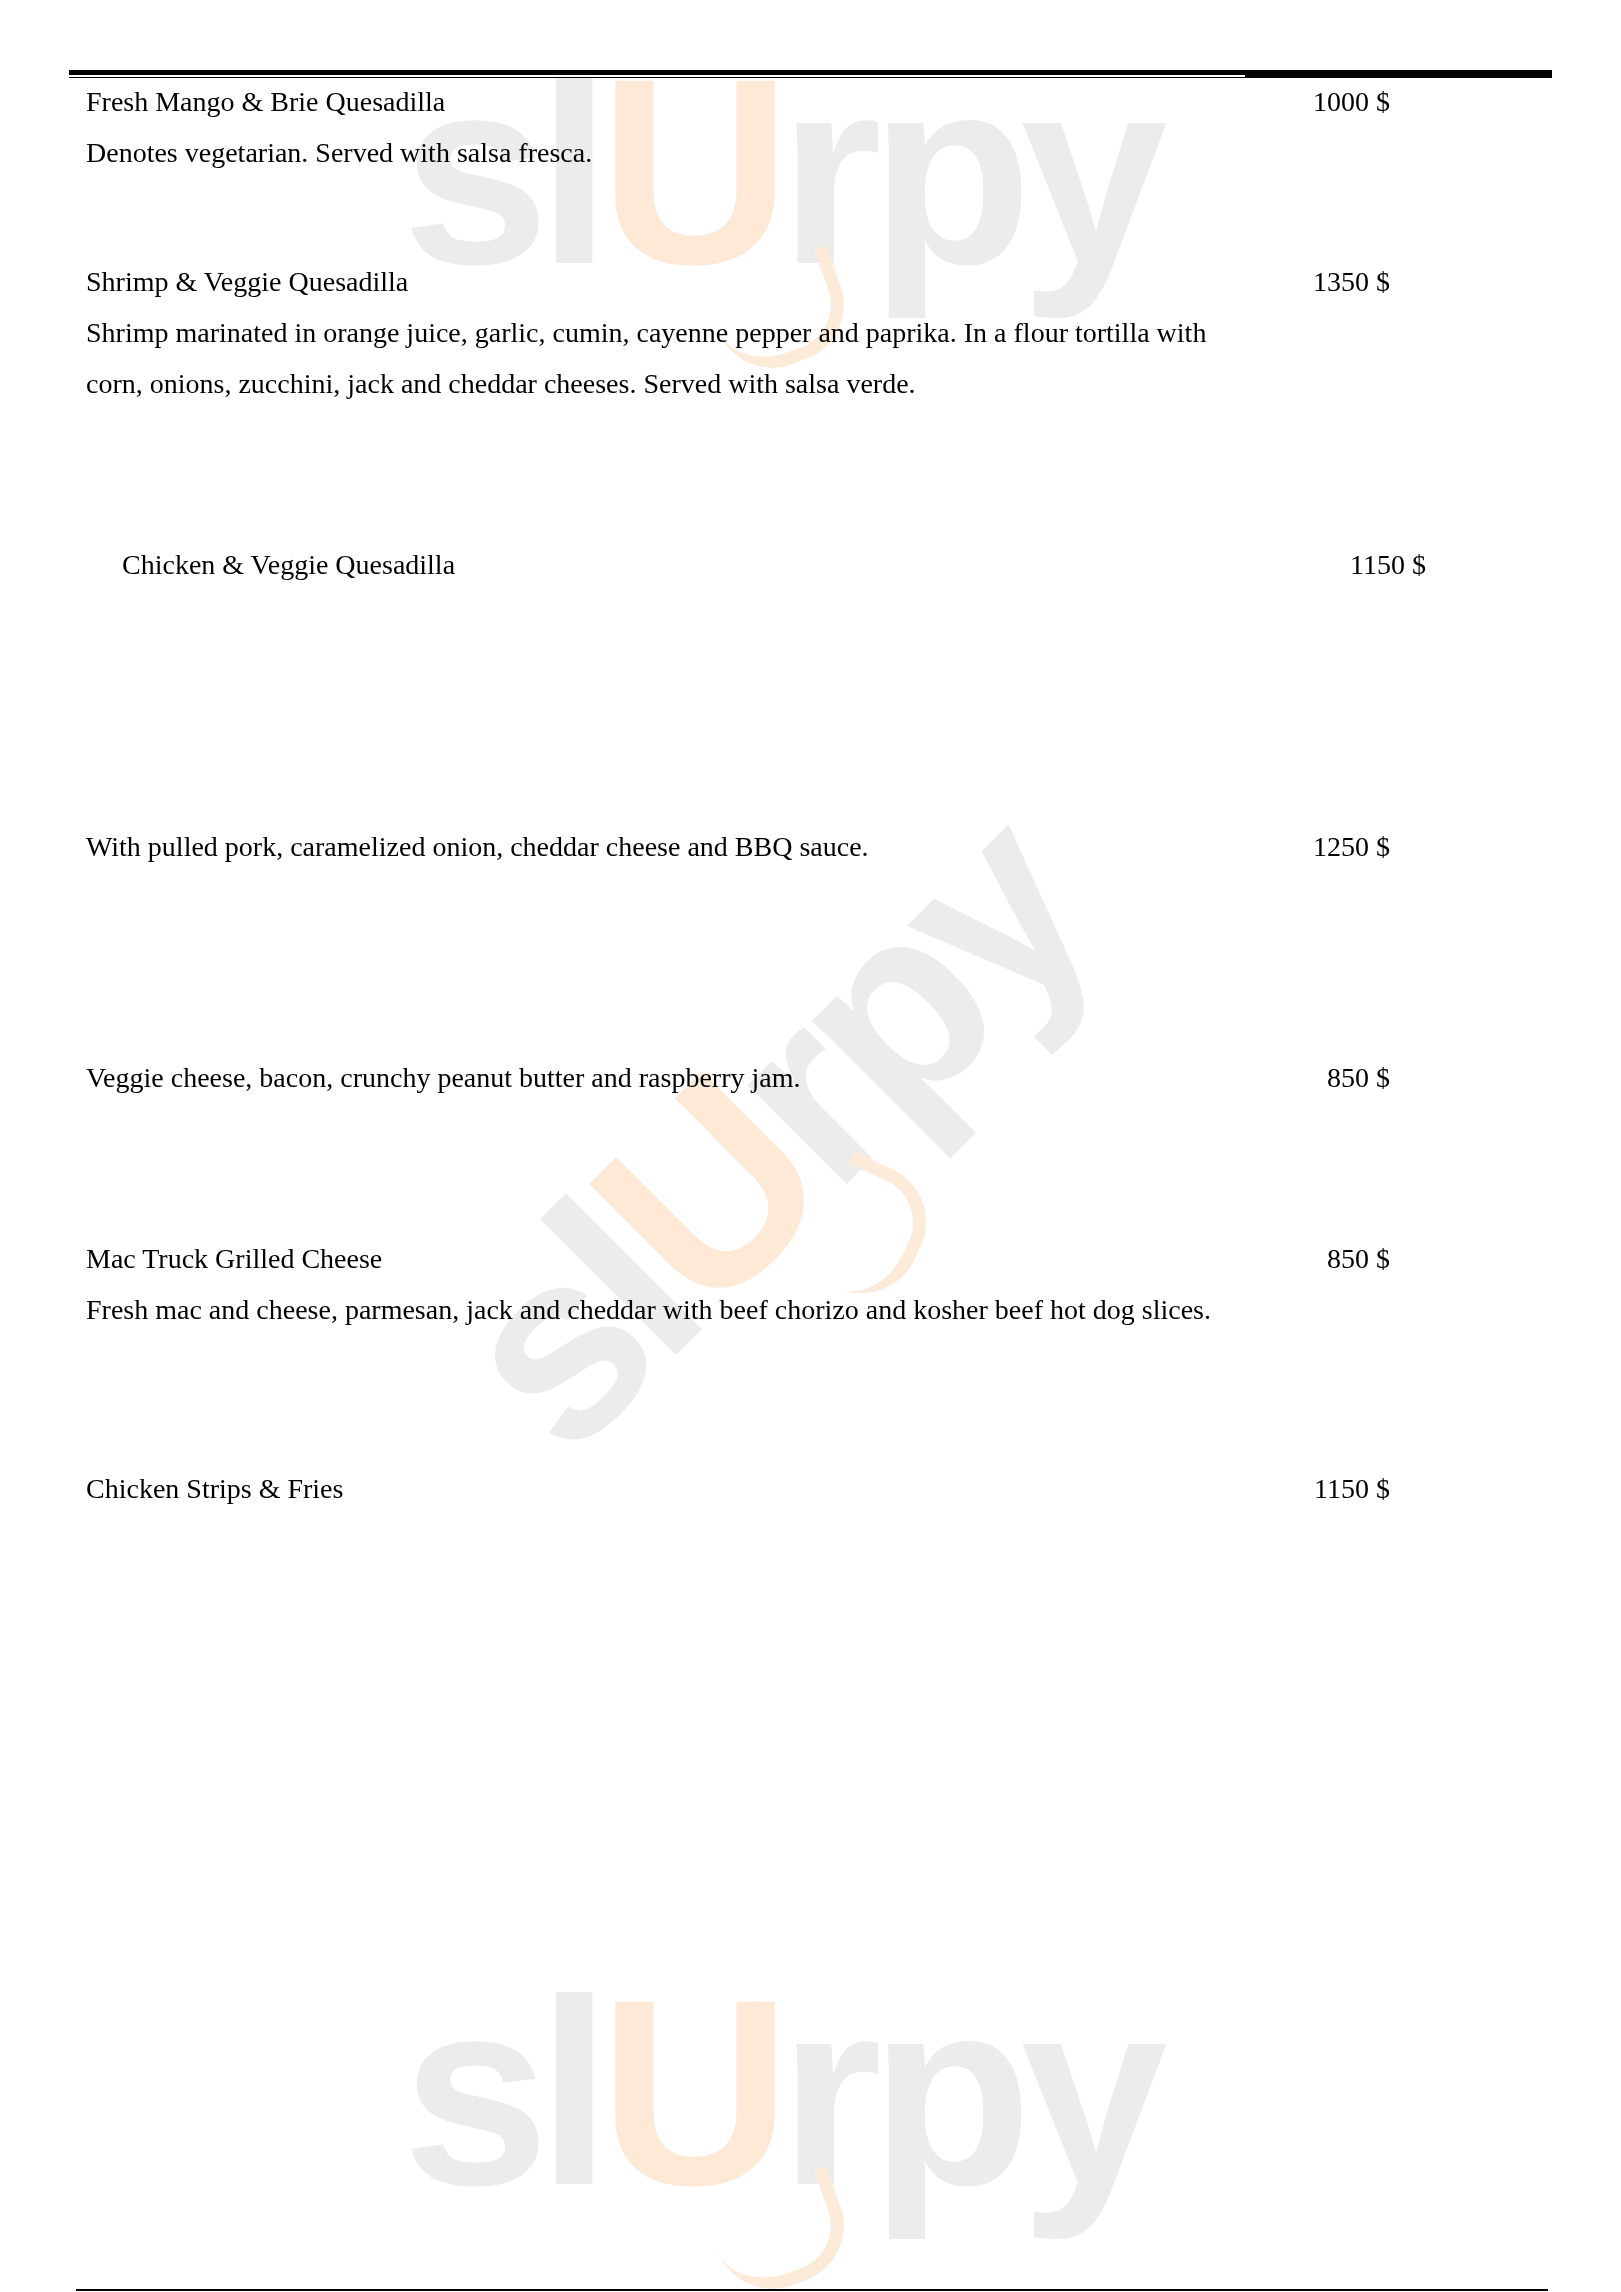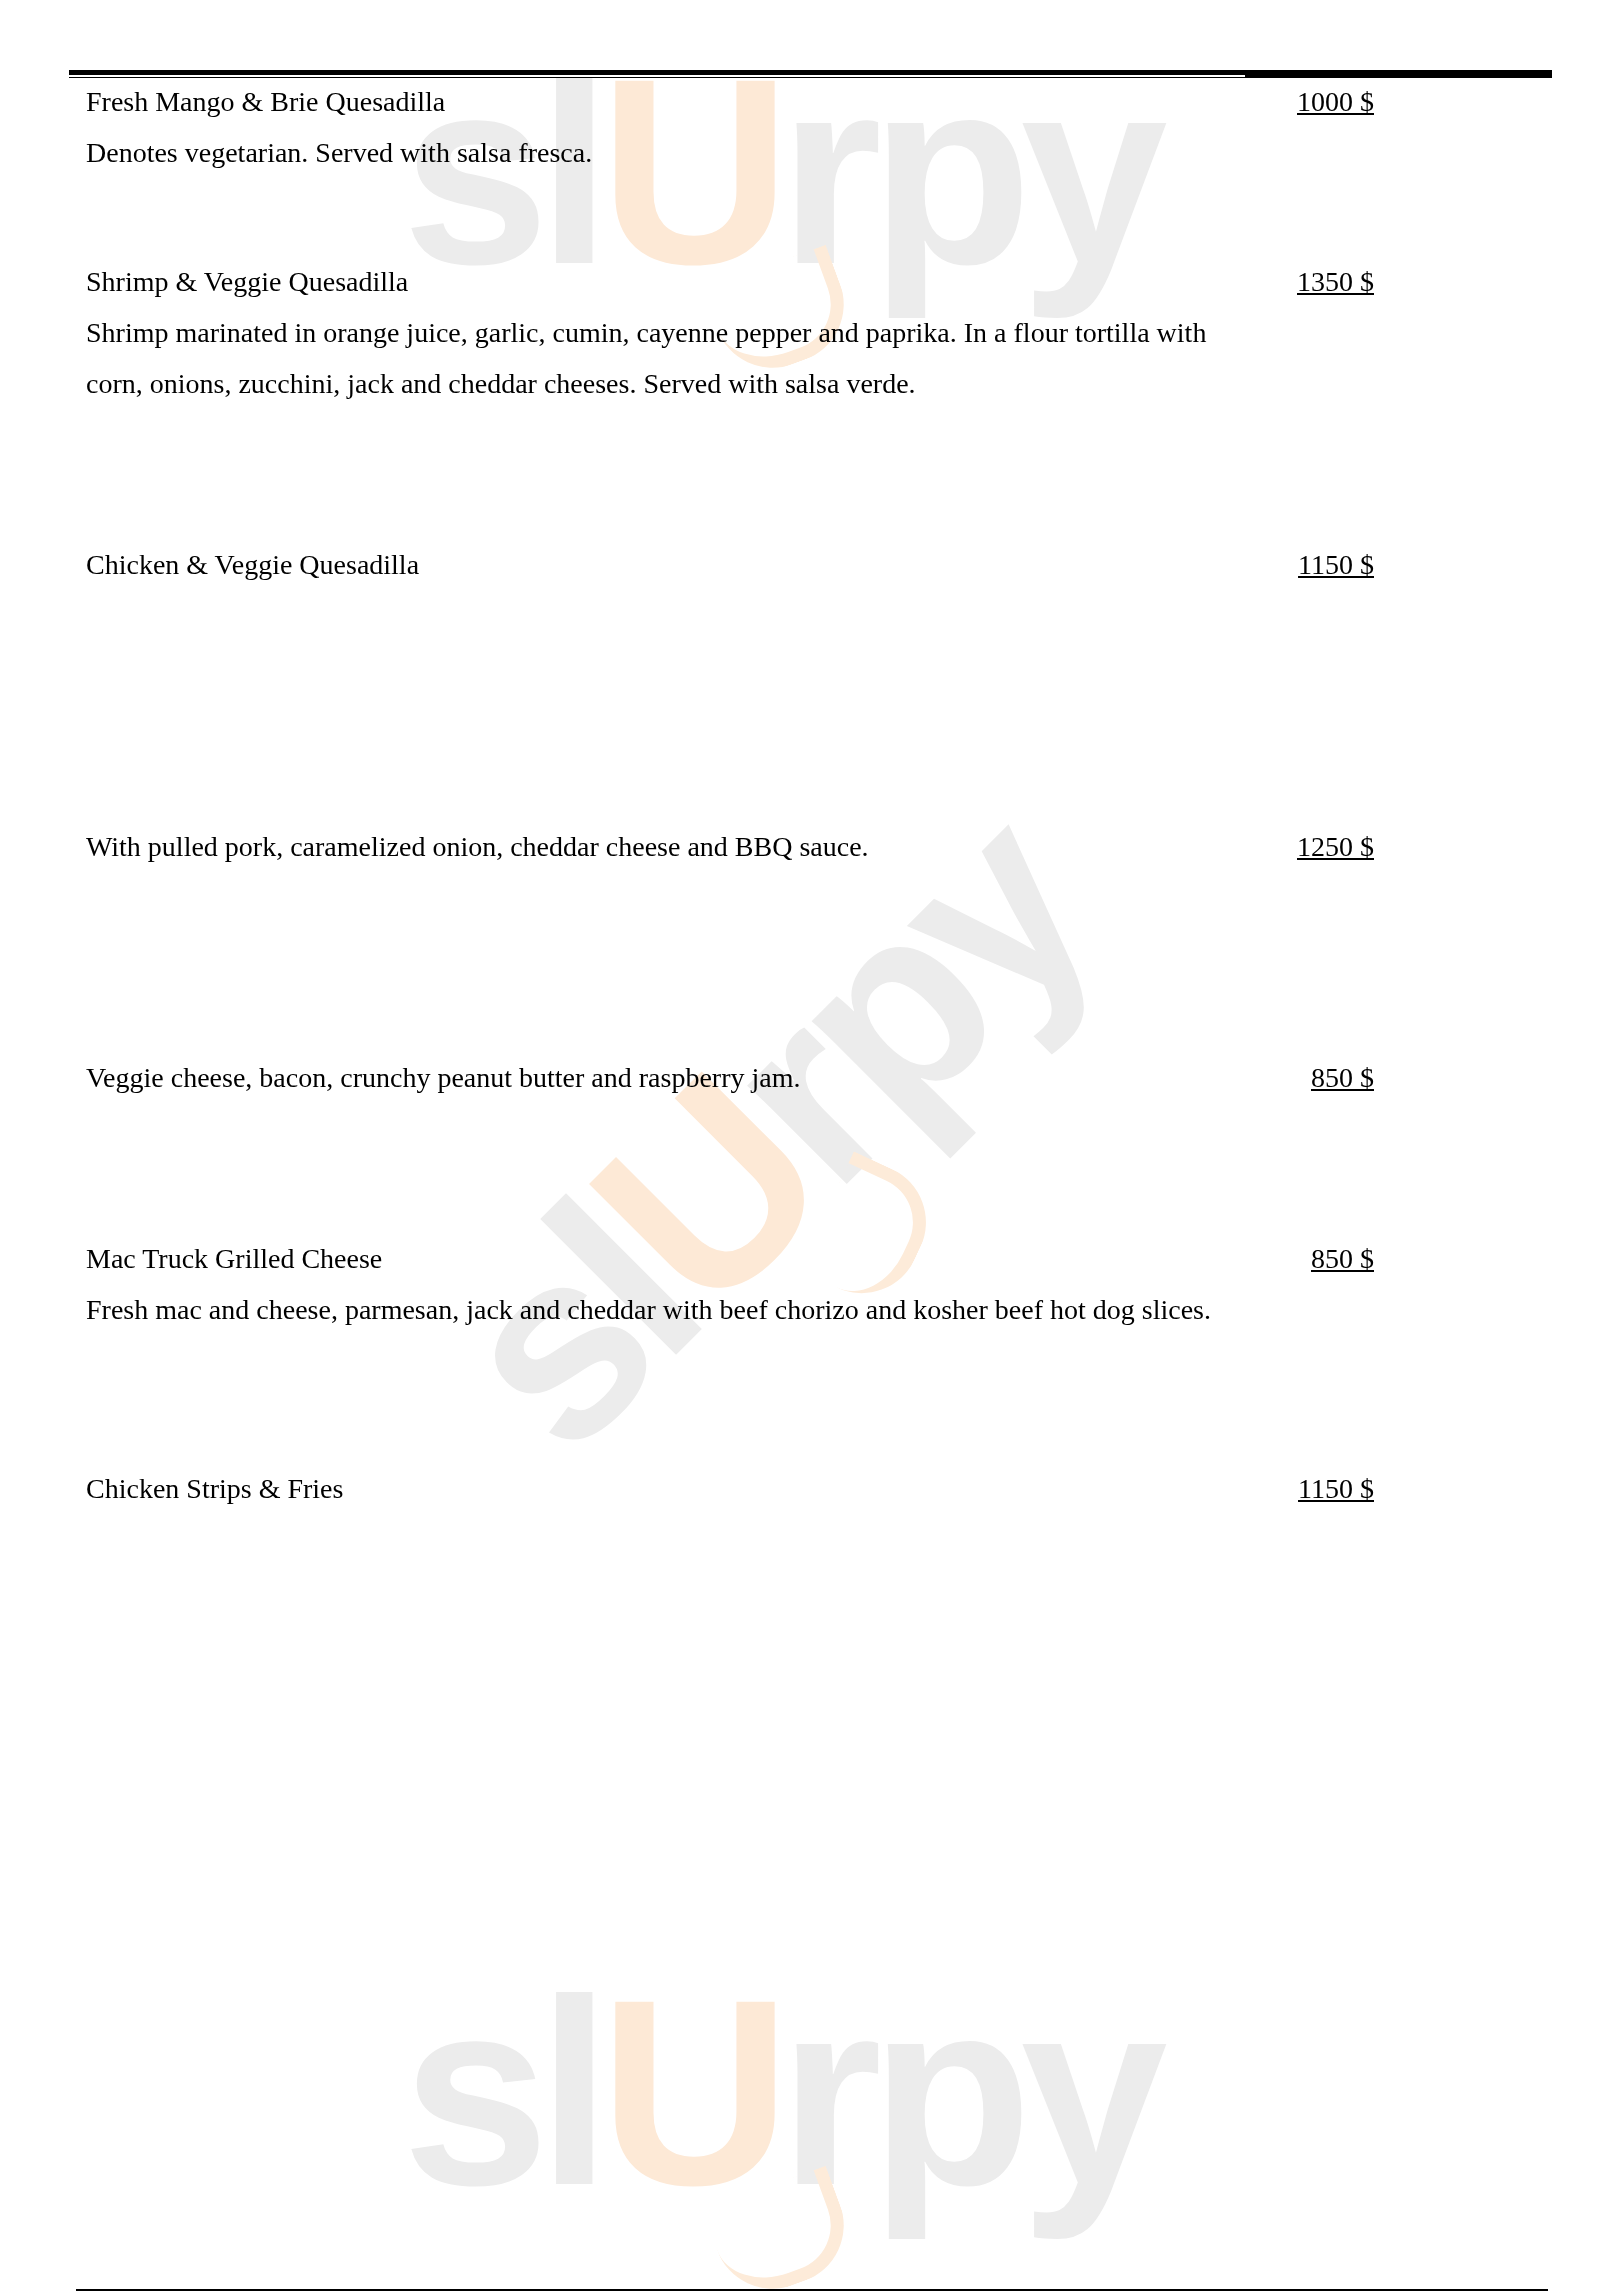--- a/index.html
+++ b/index.html
@@ -12,21 +12,21 @@
   .wm .o { color:#fde9d6; }
   .wm .swirl { position:absolute; width:118px; height:88px; border:13.7px solid #fdebd9;
                border-top:none; border-left:none; border-radius:0 0 59px 59px; }
   .topbar { position:absolute; left:69px; top:70px; width:1483px; height:7.8px; background:#000; z-index:2; }
   .topbar-notch { position:absolute; left:69px; top:75px; width:1176px; height:2px; background:#fff; z-index:3; }
   .bottomline { position:absolute; left:76px; top:2289px; width:1472px; height:2px; background:#000; z-index:2; }
   .menu { position:absolute; left:86px; top:76px; width:1304px; z-index:1; }
   .item { position:absolute; left:0; width:1304px; }
   .name, .desc, .price { font-size:28px; line-height:51px; transform-origin:left top; }
   .name { white-space:nowrap; }
-  .price { position:absolute; right:16px; top:0; white-space:nowrap; text-align:right;text-decoration:underline; }
+  .price { position:absolute; right:0; top:0; white-space:nowrap; text-align:right; }
   .desc { width:1157px; white-space:normal; }
 </style>
 </head>
 <body>
 
 <div class="wm" style="left:402px; top:39px;">
   <span class="g">sl</span><span class="o">U</span><span class="g">rpy</span>
   <div class="swirl" style="left:314px; top:225px; transform:rotate(-20deg);"></div>
 </div>
 <div class="wm" style="left:392px; top:1000px; transform:rotate(-45deg); transform-origin:center;">
@@ -45,21 +45,21 @@
   <div class="item" style="top:0px;">
     <div class="name">Fresh Mango &amp; Brie Quesadilla</div>
     <div class="price">1000 $</div>
     <div class="desc">Denotes vegetarian. Served with salsa fresca.</div>
   </div>
   <div class="item" style="top:180px;">
     <div class="name">Shrimp &amp; Veggie Quesadilla</div>
     <div class="price">1350 $</div>
     <div class="desc">Shrimp marinated in orange juice, garlic, cumin, cayenne pepper and paprika. In a flour tortilla with corn, onions, zucchini, jack and cheddar cheeses. Served with salsa verde.</div>
   </div>
-  <div class="item" style="top:463px;">
+  <div class="item" style="top:463px;margin-left:36px;">
     <div class="name">Chicken &amp; Veggie Quesadilla</div>
     <div class="price">1150 $</div>
   </div>
   <div class="item" style="top:745px;">
     <div class="price">1250 $</div>
     <div class="desc">With pulled pork, caramelized onion, cheddar cheese and BBQ sauce.</div>
   </div>
   <div class="item" style="top:976px;">
     <div class="price">850 $</div>
     <div class="desc">Veggie cheese, bacon, crunchy peanut butter and raspberry jam.</div>

